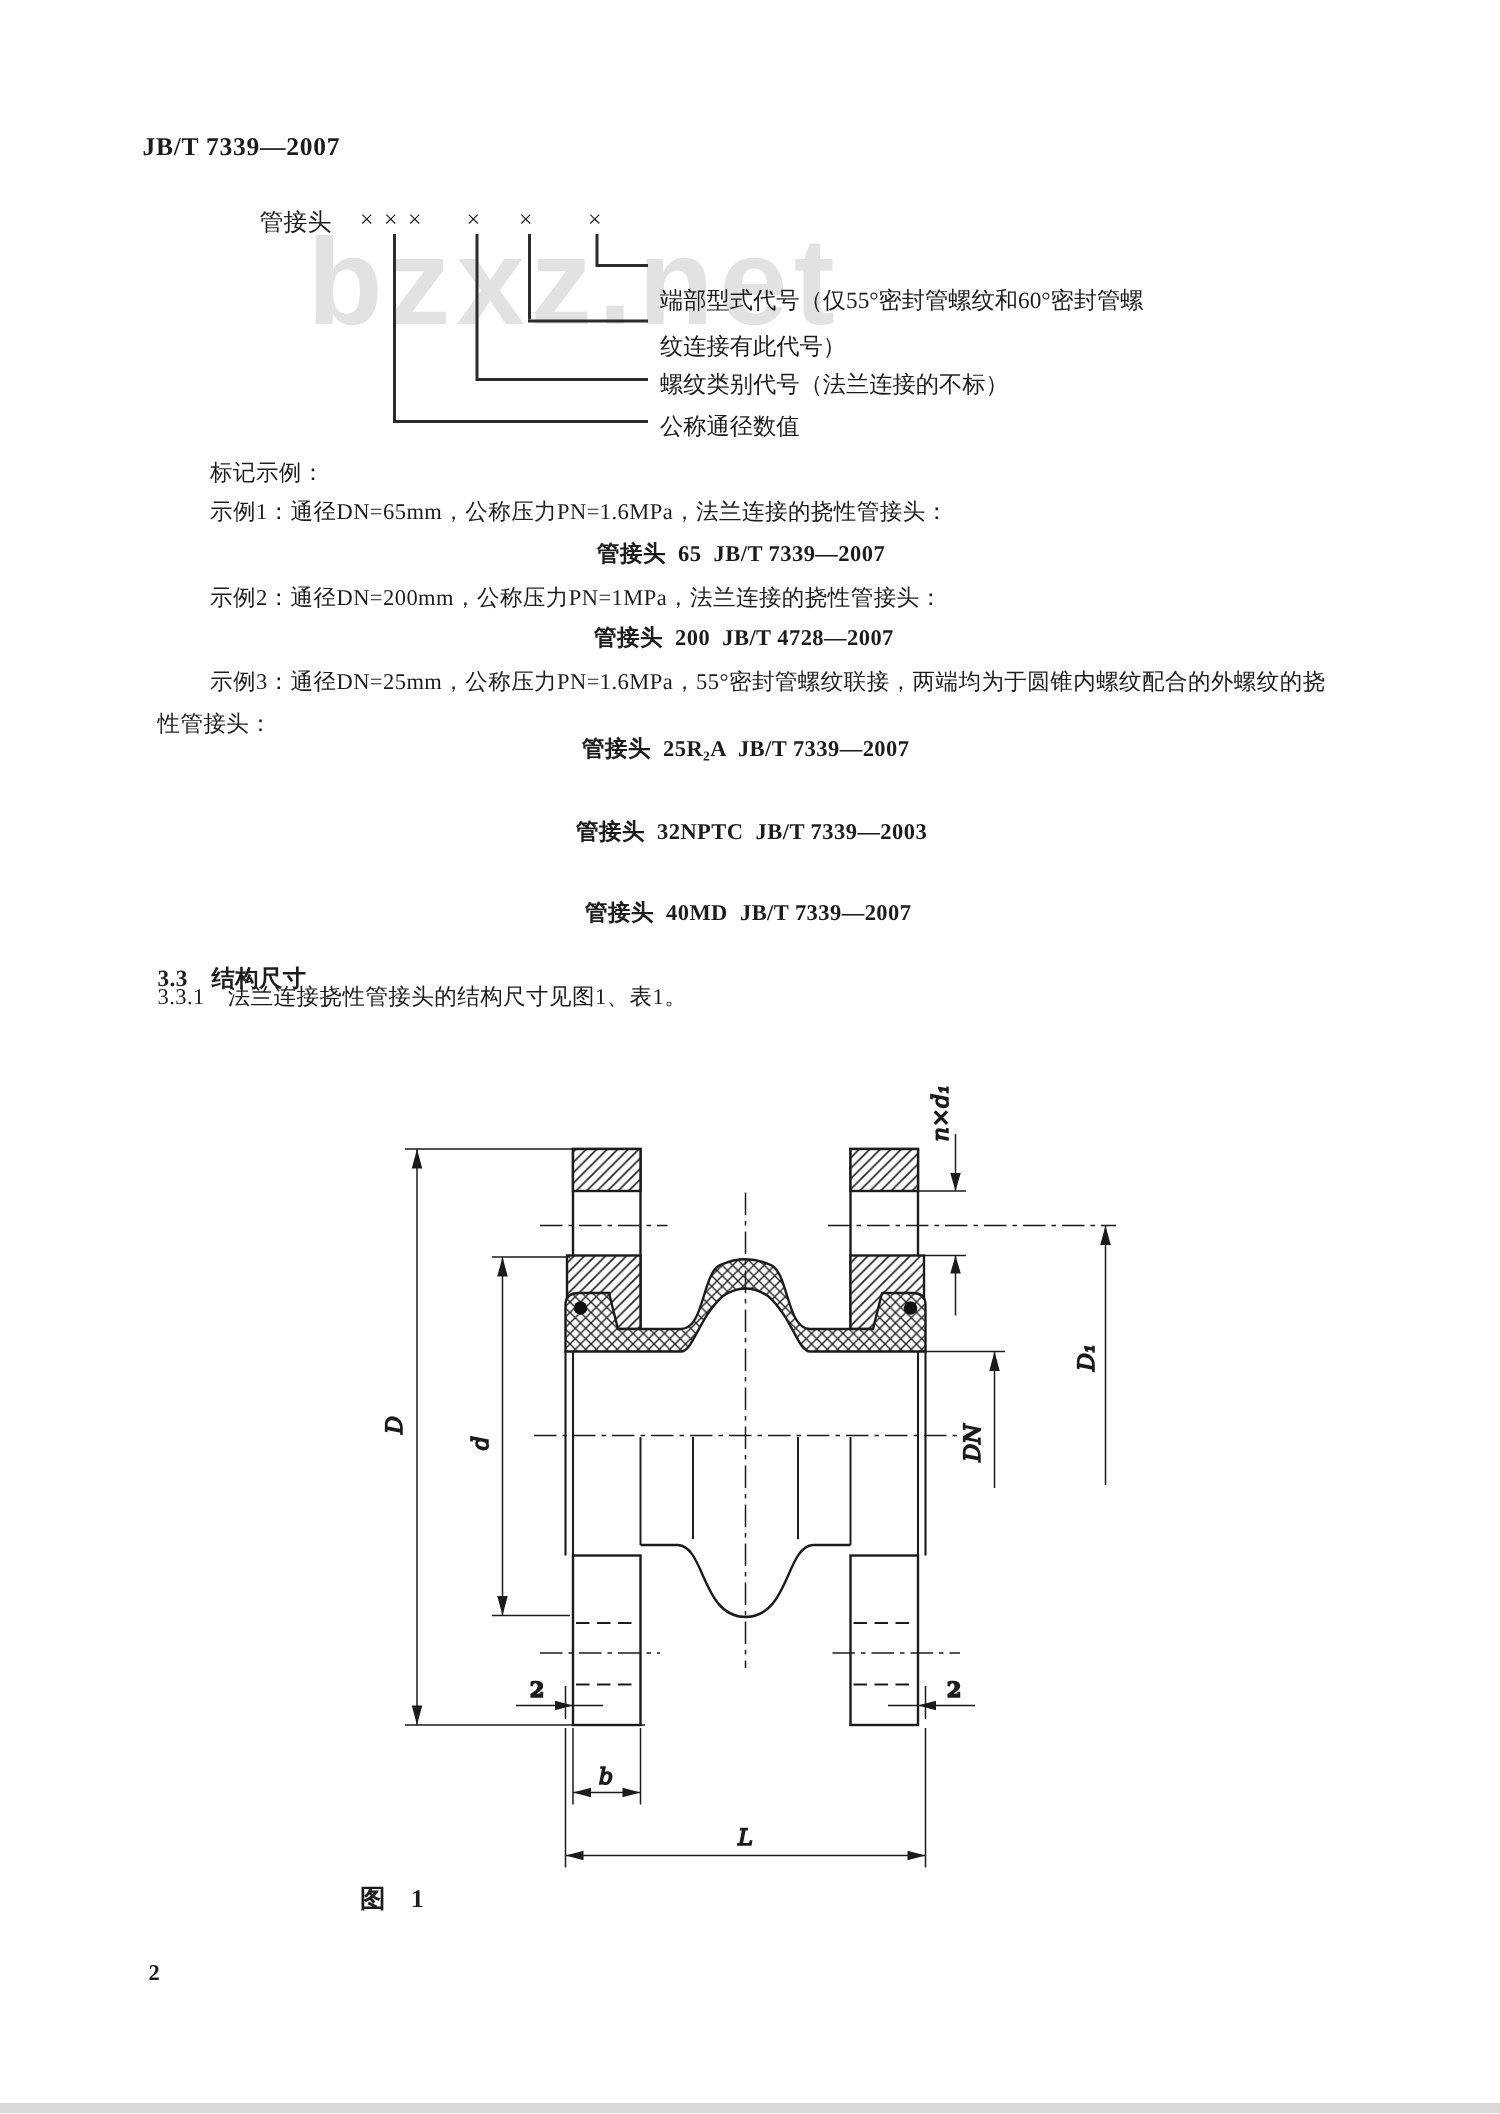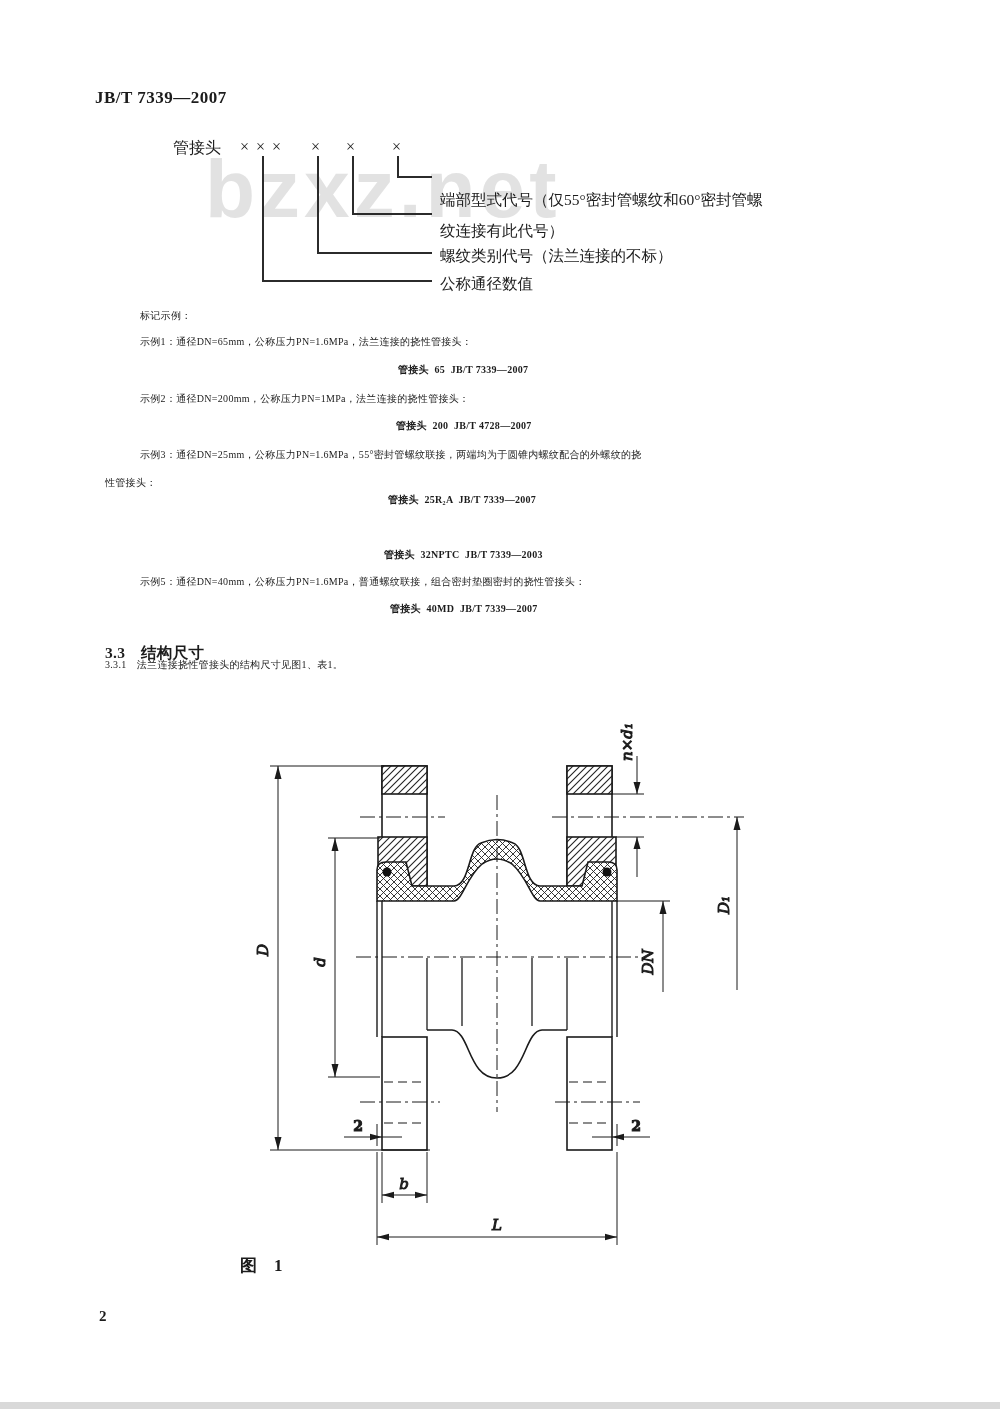--- a/index.html
+++ b/index.html
@@ -1,19 +1,19 @@
 <!DOCTYPE html>
 <html><head>
 <meta charset="utf-8">
 <style>
   html,body{margin:0;padding:0;background:#ffffff;}
   #page{position:relative;width:1000px;height:1409px;background:#ffffff;overflow:hidden;
         font-family:"Liberation Serif","DejaVu Serif",serif;color:#1c1c1c;}
   .abs{position:absolute;}
-  .txt{font-size:10px;line-height:20px;white-space:pre;letter-spacing:0.3px;}
+  .txt{font-size:15px;line-height:20px;white-space:pre;letter-spacing:0.3px;}
   .bold{font-weight:bold;margin-top:16px;}
   .center-mark{font-weight:bold;}
   #watermark{left:205px;top:142px;width:600px;font-family:"Liberation Sans","DejaVu Sans",sans-serif;
              font-weight:bold;font-size:82px;letter-spacing:4px;color:rgba(183,183,183,0.40);z-index:0;}
   .z1{z-index:1;}
   .vline{position:absolute;width:1.5px;background:#2b2b2b;z-index:1;}
   .hline{position:absolute;height:1.5px;background:#2b2b2b;z-index:1;}
   #header{left:95px;top:88px;font-size:17px;font-weight:bold;letter-spacing:0.5px;}
   .formula{top:138px;font-size:16px;}
   .callout{left:440px;font-size:15.5px;white-space:pre;}
@@ -59,21 +59,20 @@
 
   <div class="abs z1 txt" style="left:140px;top:389px">示例2：通径DN=200mm，公称压力PN=1MPa，法兰连接的挠性管接头：</div>
   <div class="abs z1 txt center-mark" style="left:396px;top:416px">管接头  200  JB/T 4728—2007</div>
 
   <div class="abs z1 txt" style="left:140px;top:445px">示例3：通径DN=25mm，公称压力PN=1.6MPa，55°密封管螺纹联接，两端均为于圆锥内螺纹配合的外螺纹的挠</div>
   <div class="abs z1 txt" style="left:105px;top:473px">性管接头：</div>
   <div class="abs z1 txt center-mark" style="left:388px;top:490px">管接头  25R₂A  JB/T 7339—2007</div>
 
   <div class="abs z1 txt center-mark" style="left:384px;top:545px">管接头  32NPTC  JB/T 7339—2003</div>
 
-  <div class="abs z1 txt" style="left:140px;top:572px">示例5：通径DN=40mm，公称压力PN=1.6MPa，普通螺纹联接，组合密封垫圈密封的挠性管接头：</div>
   <div class="abs z1 txt center-mark" style="left:390px;top:599px">管接头  40MD  JB/T 7339—2007</div>
 
   <div class="abs z1 txt bold" style="left:105px;top:627px;font-size:15.5px">3.3　结构尺寸</div>
   <div class="abs z1 txt" style="left:105px;top:655px">3.3.1　法兰连接挠性管接头的结构尺寸见图1、表1。</div>
 
   <svg class="abs z1" style="left:240px;top:700px" width="520" height="560" viewBox="0 0 520 560">
     <defs>
       <pattern id="hatch" width="7" height="7" patternUnits="userSpaceOnUse">
         <rect width="7" height="7" fill="#ffffff"></rect>
         <path d="M0,7 L7,0 M-1,1 L1,-1 M6,8 L8,6" stroke="#222" stroke-width="1.1"></path>

